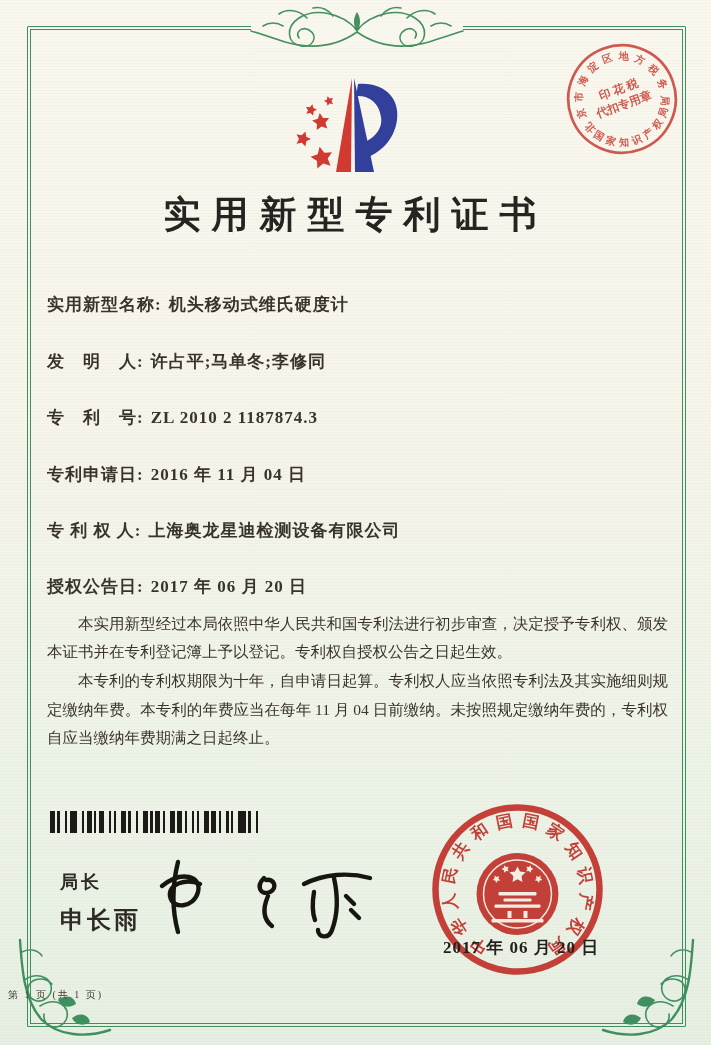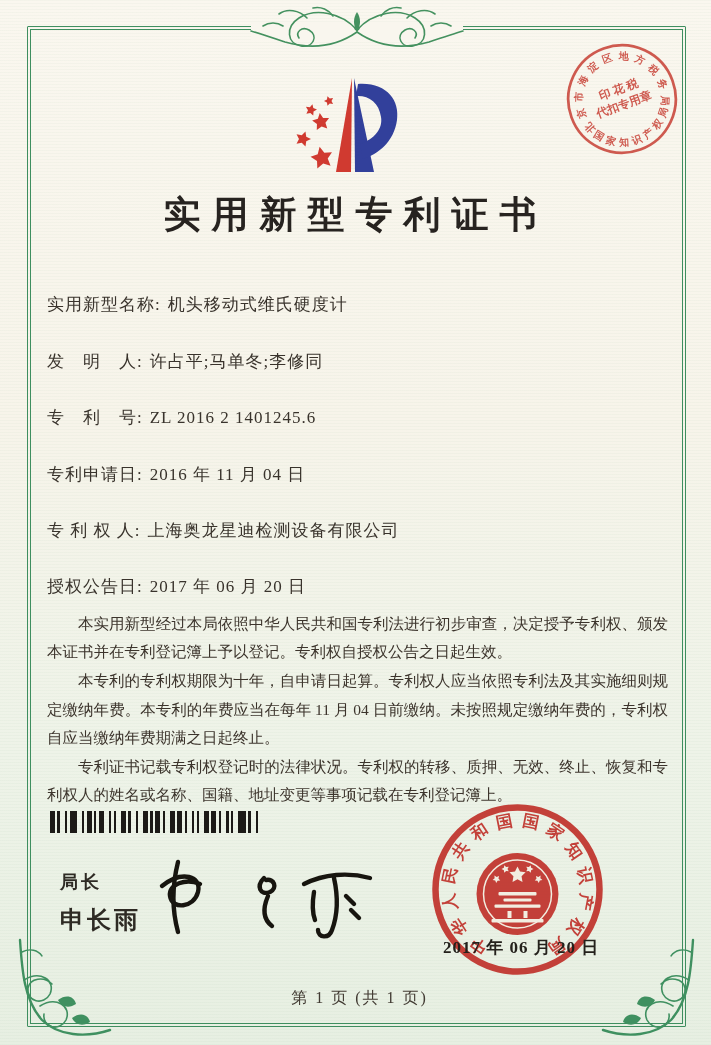--- a/index.html
+++ b/index.html
@@ -12,32 +12,32 @@
     position:absolute;inset:0;pointer-events:none;
     background:repeating-linear-gradient(0deg,rgba(110,160,120,.055) 0 1px,transparent 1px 3px);
     opacity:.8;
   }
   .frame{
     position:absolute;left:27px;top:26px;width:651px;height:993px;
     border:4px double #3e8e5f;border-radius:1px;
   }
   .cert-no{position:absolute;left:46px;top:82px;font-size:17px;letter-spacing:4px;color:#3a342e;font-weight:600;}
   .title{position:absolute;left:0;right:0;top:190px;text-align:center;font-size:37px;font-weight:700;letter-spacing:11px;color:#272320;}
-  .field{position:absolute;left:47px;font-size:17px;color:#39332c;font-weight:400;letter-spacing:1px;white-space:nowrap;}
+  .field{position:absolute;left:47px;font-size:17px;color:#39332c;font-weight:700;letter-spacing:1px;white-space:nowrap;}
   .field .val{margin-left:7px;}
   .paras{position:absolute;left:47px;top:610px;width:621px;font-size:15.5px;line-height:1.82;color:#3c342c;text-align:justify;}
   .paras p{margin:0 0 1px 0;text-indent:2em;font-weight:500;}
   .barcode{position:absolute;left:50px;top:811px;width:211px;height:22px;font-size:0;line-height:0;}
   .barcode span{display:inline-block;height:100%;}
   .issuer-role{position:absolute;left:60px;top:870px;font-size:18px;letter-spacing:3px;color:#2e2a24;font-weight:600;}
   .issuer-name{position:absolute;left:60px;top:904px;font-size:24px;letter-spacing:3px;color:#2e2a24;font-weight:600;}
   .sig{position:absolute;left:148px;top:848px;}
   .seal{position:absolute;left:430px;top:802px;opacity:.92;}
   .seal-date{position:absolute;left:436px;top:936px;width:170px;text-align:center;font-size:17px;font-weight:700;color:#24211c;letter-spacing:1px;z-index:6;}
-  .footer{position:absolute;left:8px;right:0;top:988px;text-align:center;font-size:16px;letter-spacing:2px;color:#413a32;}
+  .footer{position:absolute;left:8px;right:0;top:988px;text-align:left;font-size:10px;letter-spacing:2px;color:#413a32;}
   .stamp{position:absolute;left:563px;top:40px;opacity:.88;}
   .logo{position:absolute;left:288px;top:72px;}
   .ornament-top{position:absolute;left:237px;top:2px;}
   .corner-bl{position:absolute;left:14px;top:936px;}
   .corner-br{position:absolute;left:599px;top:936px;}
   svg text{font-family:"Liberation Serif","DejaVu Serif",serif;}
 </style>
 </head>
 <body>
 
@@ -130,36 +130,35 @@
 
   <div class="title">实用新型专利证书</div>
 
   <div class="field" style="top:293px">
     <span>实用新型名称:</span><span class="val">机头移动式维氏硬度计</span>
   </div>
   <div class="field" style="top:350px">
     <span>发　明　人:</span><span class="val">许占平;马单冬;李修同</span>
   </div>
   <div class="field" style="top:406px">
-    <span>专　利　号:</span><span class="val">ZL 2016 2 1401245.6</span>
+    <span>专　利　号:</span><span class="val">ZL 2010 2 1187874.3</span>
   </div>
   <div class="field" style="top:463px">
     <span>专利申请日:</span><span class="val">2016 年 11 月 04 日</span>
   </div>
   <div class="field" style="top:519px">
     <span>专 利 权 人:</span><span class="val">上海奥龙星迪检测设备有限公司</span>
   </div>
   <div class="field" style="top:575px">
     <span>授权公告日:</span><span class="val">2017 年 06 月 20 日</span>
   </div>
 
   <div class="paras">
     <p>本实用新型经过本局依照中华人民共和国专利法进行初步审查，决定授予专利权、颁发本证书并在专利登记簿上予以登记。专利权自授权公告之日起生效。</p>
     <p>本专利的专利权期限为十年，自申请日起算。专利权人应当依照专利法及其实施细则规定缴纳年费。本专利的年费应当在每年 11 月 04 日前缴纳。未按照规定缴纳年费的，专利权自应当缴纳年费期满之日起终止。</p>
-    <p>专利证书记载专利权登记时的法律状况。专利权的转移、质押、无效、终止、恢复和专利权人的姓名或名称、国籍、地址变更等事项记载在专利登记簿上。</p>
   </div>
 
   <div class="barcode" id="barcode"><span style="width: 4.91px; background: rgb(28, 26, 23);"></span><span style="width: 2.45px; background: transparent;"></span><span style="width: 2.45px; background: rgb(28, 26, 23);"></span><span style="width: 4.91px; background: transparent;"></span><span style="width: 2.45px; background: rgb(28, 26, 23);"></span><span style="width: 2.45px; background: transparent;"></span><span style="width: 7.36px; background: rgb(28, 26, 23);"></span><span style="width: 4.91px; background: transparent;"></span><span style="width: 2.45px; background: rgb(28, 26, 23);"></span><span style="width: 2.45px; background: transparent;"></span><span style="width: 4.91px; background: rgb(28, 26, 23);"></span><span style="width: 2.45px; background: transparent;"></span><span style="width: 2.45px; background: rgb(28, 26, 23);"></span><span style="width: 2.45px; background: transparent;"></span><span style="width: 4.91px; background: rgb(28, 26, 23);"></span><span style="width: 4.91px; background: transparent;"></span><span style="width: 2.45px; background: rgb(28, 26, 23);"></span><span style="width: 2.45px; background: transparent;"></span><span style="width: 2.45px; background: rgb(28, 26, 23);"></span><span style="width: 4.91px; background: transparent;"></span><span style="width: 4.91px; background: rgb(28, 26, 23);"></span><span style="width: 2.45px; background: transparent;"></span><span style="width: 2.45px; background: rgb(28, 26, 23);"></span><span style="width: 4.91px; background: transparent;"></span><span style="width: 2.45px; background: rgb(28, 26, 23);"></span><span style="width: 4.91px; background: transparent;"></span><span style="width: 4.91px; background: rgb(28, 26, 23);"></span><span style="width: 2.45px; background: transparent;"></span><span style="width: 2.45px; background: rgb(28, 26, 23);"></span><span style="width: 2.45px; background: transparent;"></span><span style="width: 4.91px; background: rgb(28, 26, 23);"></span><span style="width: 2.45px; background: transparent;"></span><span style="width: 2.45px; background: rgb(28, 26, 23);"></span><span style="width: 4.91px; background: transparent;"></span><span style="width: 4.91px; background: rgb(28, 26, 23);"></span><span style="width: 2.45px; background: transparent;"></span><span style="width: 4.91px; background: rgb(28, 26, 23);"></span><span style="width: 2.45px; background: transparent;"></span><span style="width: 2.45px; background: rgb(28, 26, 23);"></span><span style="width: 4.91px; background: transparent;"></span><span style="width: 2.45px; background: rgb(28, 26, 23);"></span><span style="width: 2.45px; background: transparent;"></span><span style="width: 2.45px; background: rgb(28, 26, 23);"></span><span style="width: 4.91px; background: transparent;"></span><span style="width: 4.91px; background: rgb(28, 26, 23);"></span><span style="width: 2.45px; background: transparent;"></span><span style="width: 4.91px; background: rgb(28, 26, 23);"></span><span style="width: 2.45px; background: transparent;"></span><span style="width: 2.45px; background: rgb(28, 26, 23);"></span><span style="width: 4.91px; background: transparent;"></span><span style="width: 2.45px; background: rgb(28, 26, 23);"></span><span style="width: 2.45px; background: transparent;"></span><span style="width: 2.45px; background: rgb(28, 26, 23);"></span><span style="width: 4.91px; background: transparent;"></span><span style="width: 7.36px; background: rgb(28, 26, 23);"></span><span style="width: 2.45px; background: transparent;"></span><span style="width: 2.45px; background: rgb(28, 26, 23);"></span><span style="width: 4.91px; background: transparent;"></span><span style="width: 2.45px; background: rgb(28, 26, 23);"></span><span style="width: 2.45px; background: transparent;"></span></div>
 
   <div class="issuer-role">局长</div>
   <div class="issuer-name">申长雨</div>
 
   <svg class="sig" width="235" height="95" viewBox="0 0 235 95">
     <g stroke="#17150f" stroke-width="4.4" fill="none" stroke-linecap="round" stroke-linejoin="round">
       <path d="M30,14 C24,38 24,62 30,84"></path>

